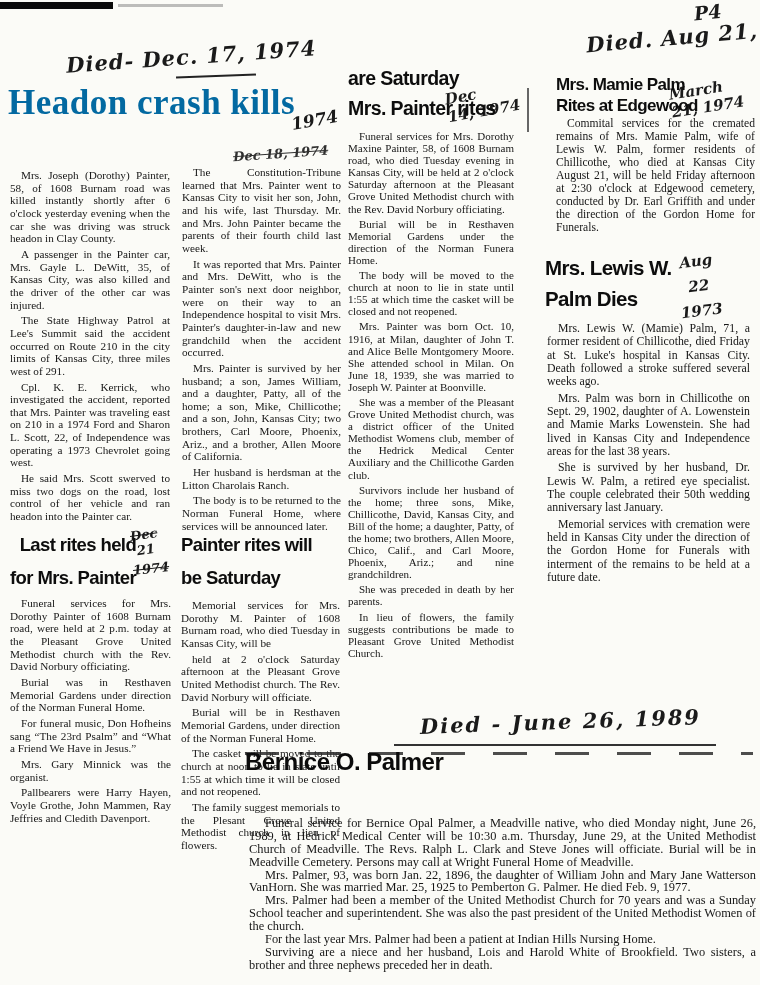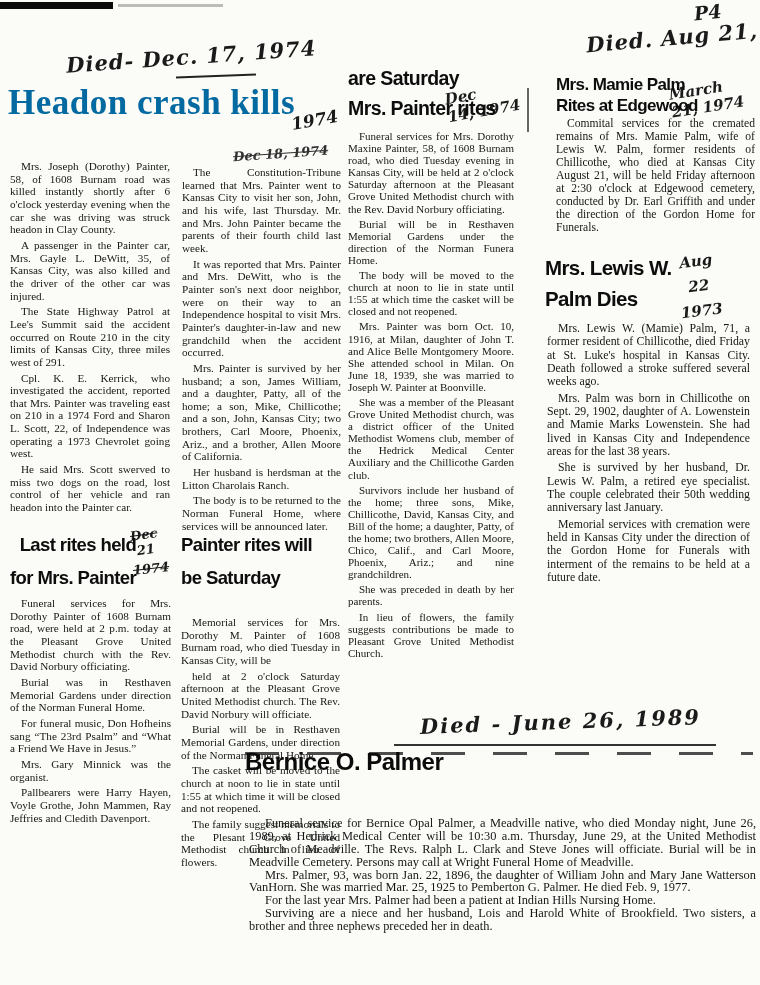--- a/index.html
+++ b/index.html
@@ -5,27 +5,27 @@
   html,body { margin:0; padding:0; background:#e8e8e4; }
   .page {
     position:relative; width:760px; height:985px; margin:0 auto;
     background:#fbfbf7; overflow:hidden;
     font-family:"Liberation Serif", serif; color:#141414;
   }
   
   .news { position:absolute; text-align:justify; color:#161616; }
   .news .para { margin:0 0 3px 0; text-indent:11px; }
   #col1, #col2, #lastrites-body, #painterwill-body { font-size:11.2px; line-height:1.13; }
-  #col1 { left:10px;  top:160px; width:160px; }
+  #col1 { left:10px;  top:169px; width:160px; }
   #col2 { left:182px; top:166px; width:159px; }
   #col3 { left:348px; top:130px; width:166px; font-size:11px; line-height:1.1; }
   #mamie-body { left:556px; top:117px; width:199px; font-size:11.6px; line-height:1.12; }
   #lewis-body { left:547px; top:322px; width:203px; font-size:11.8px; line-height:1.13; }
   #lastrites-body   { left:10px;  top:597px; width:161px; }
-  #painterwill-body { left:181px; top:616px; width:159px; }
+  #painterwill-body { left:181px; top:599px; width:159px; }
   #palmer-body { left:249px; top:774px; width:507px; font-size:12.4px; line-height:1.04;margin-top:43px; }
   #palmer-body .para { margin:0; text-indent:16px; }
 
   
   .head-serif {
     position:absolute; font-family:"Liberation Serif", serif; font-weight:bold;
     color:#0369a1; letter-spacing:0.5px;
   }
   #headline-main { left:8px; top:82px; font-size:35px; line-height:41px; white-space:nowrap; }
   .head-sans {
@@ -183,17 +183,18 @@
       <p class="para">Burial will be in Resthaven Memorial Gardens, under direction of the Norman Funeral Home.</p>
       <p class="para">The casket will be moved to the church at noon to lie in state until 1:55 at which time it will be closed and not reopened.</p>
       <p class="para">The family suggest memorials to the Plesant Grove United Methodist church in lieu of flowers.</p>
     </div>
 
   <div id="torn-dashes"></div>
   <div id="palmer-head">Bernice O. Palmer</div>
   <div id="palmer-body" class="news">
       <p class="para">Funeral service for Bernice Opal Palmer, a Meadville native, who died Monday night, June 26, 1989, at Hedrick Medical Center will be 10:30 a.m. Thursday, June 29, at the United Methodist Church of Meadville. The Revs. Ralph L. Clark and Steve Jones will officiate. Burial will be in Meadville Cemetery. Persons may call at Wright Funeral Home of Meadville.</p>
       <p class="para">Mrs. Palmer, 93, was born Jan. 22, 1896, the daughter of William John and Mary Jane Watterson VanHorn. She was married Mar. 25, 1925 to Pemberton G. Palmer. He died Feb. 9, 1977.</p>
+      <p class="para">Mrs. Palmer had been a member of the United Methodist Church for 70 years and was a Sunday School teacher and superintendent. She was also the past president of the United Methodist Women of the church.</p>
       <p class="para">For the last year Mrs. Palmer had been a patient at Indian Hills Nursing Home.</p>
       <p class="para">Surviving are a niece and her husband, Lois and Harold White of Brookfield. Two sisters, a brother and three nephews preceded her in death.</p>
     </div>
 
 </div>
 
 </body></html>

